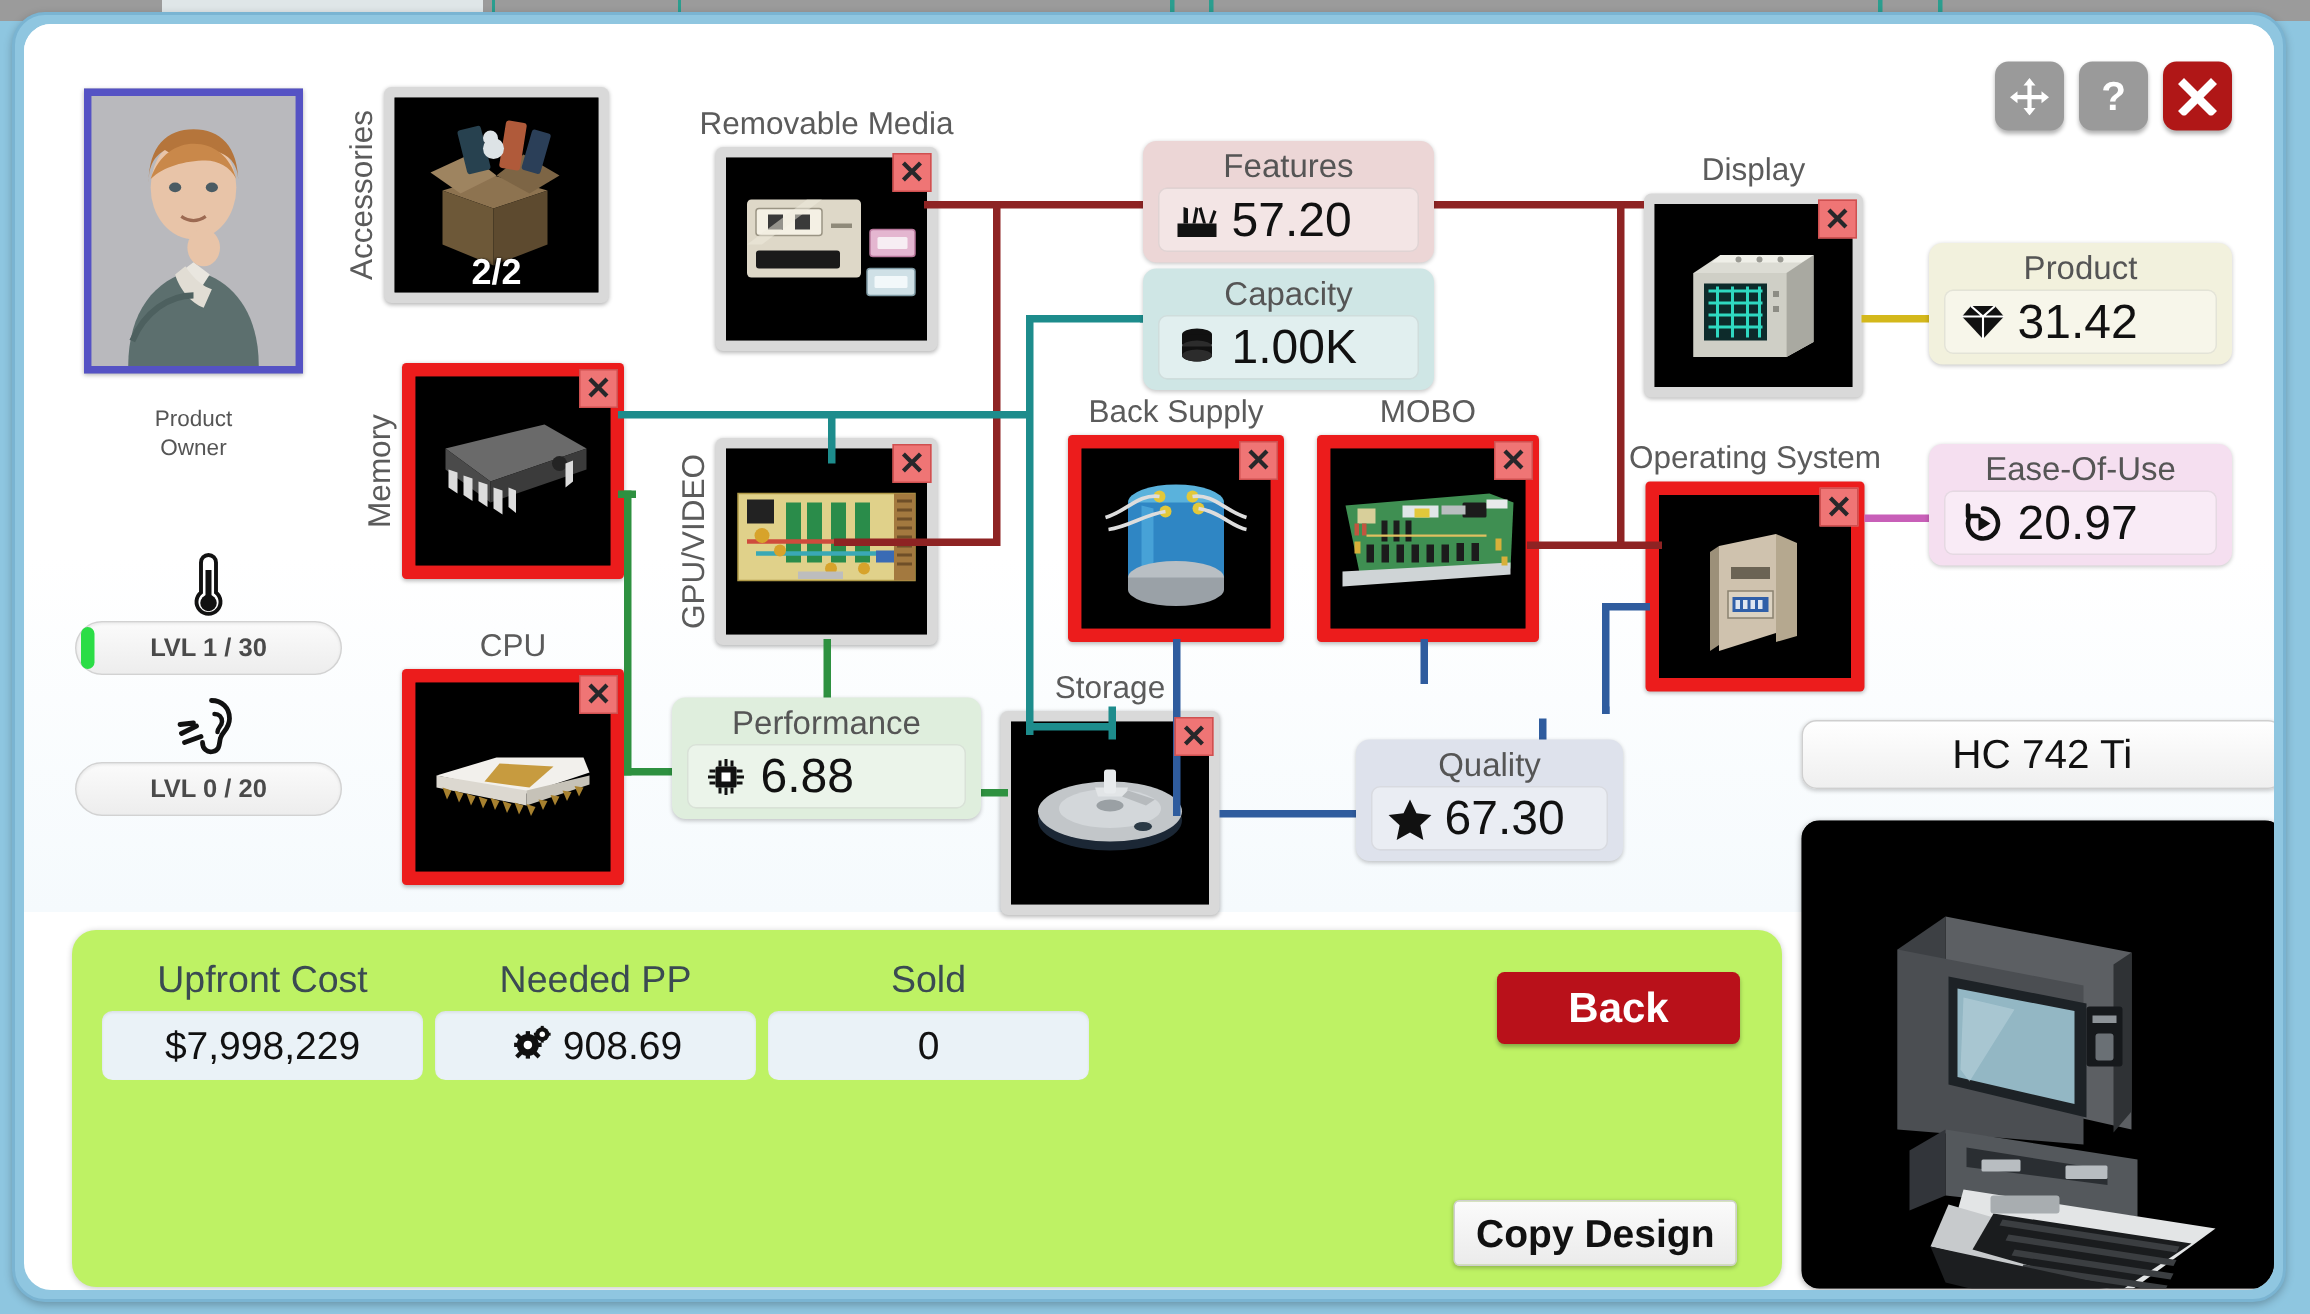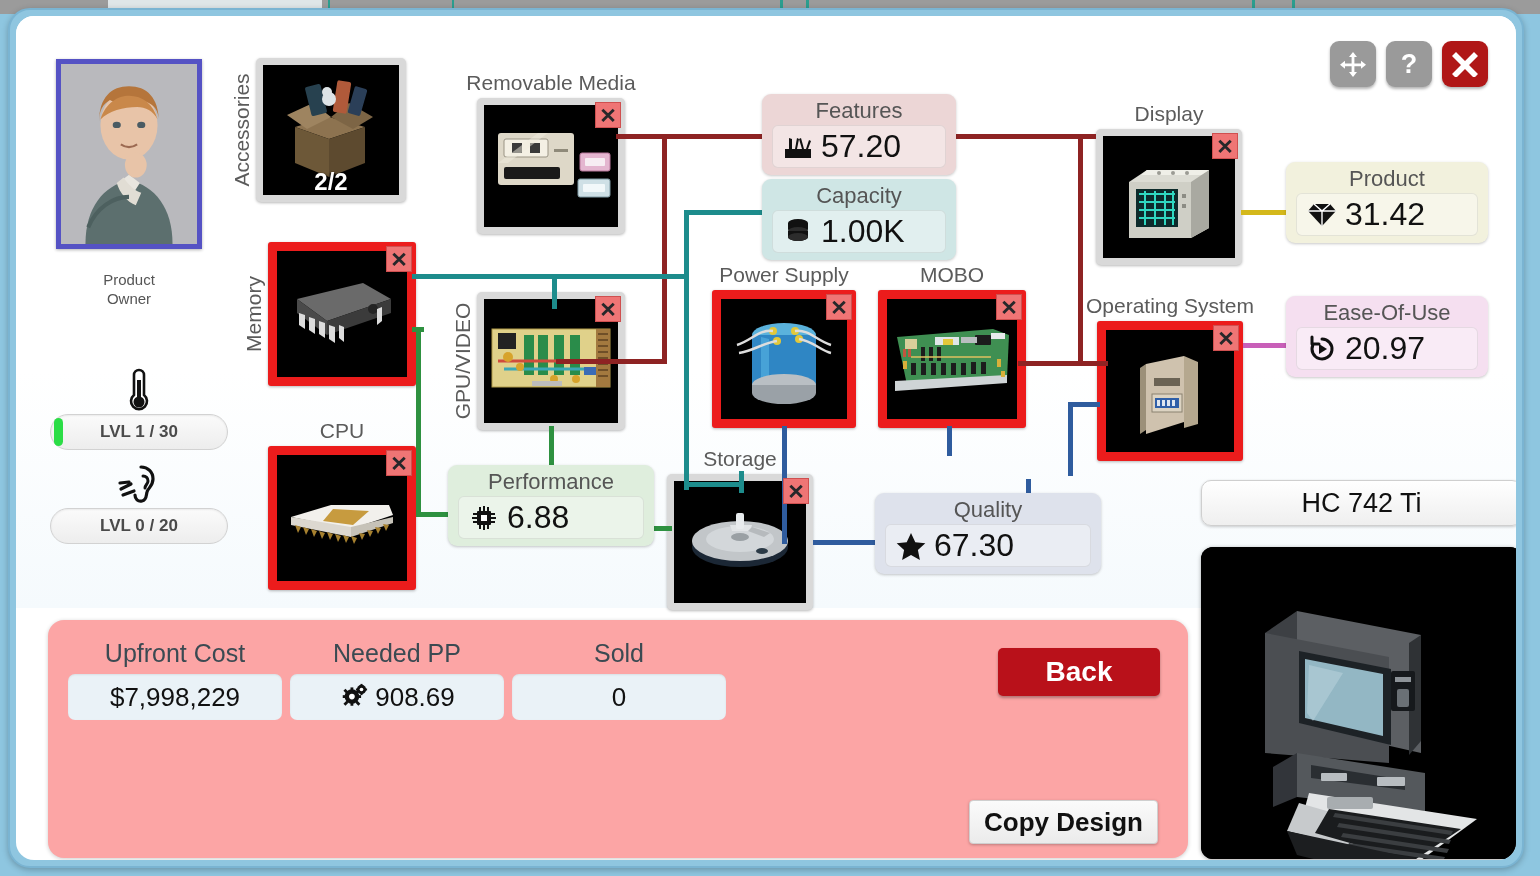--- a/index.html
+++ b/index.html
@@ -138,21 +138,21 @@
   }
   .preview {
     position: absolute; left: 1185px; top: 531px; width: 321px; height: 312px;
     background: #000; border-radius: 12px; overflow: hidden;
     box-shadow: 0 1px 4px rgba(0,0,0,.35);
   }
 
   
   .bottom {
     position: absolute; left: 32px; top: 604px; width: 1140px; height: 238px;
-    background: #fca5a5; border-radius: 16px; box-shadow: 0 1px 4px rgba(0,0,0,.2);
+    background: #bef264; border-radius: 16px; box-shadow: 0 1px 4px rgba(0,0,0,.2);
   }
   .stats-row { position: absolute; left: 20px; top: 16px; display: flex; gap: 8px; }
   .stat-col { width: 214px; text-align: center; }
   .stat-label { font-size: 25px; color: #3b4a52; line-height: 34px; }
   .stat-field {
     margin-top: 4px; height: 46px; background: #eaf2f7;
     border-radius: 7px; display: flex; align-items: center; justify-content: center;
     gap: 6px; font-size: 26px; color: #111;
     box-shadow: inset 0 1px 2px rgba(0,0,0,.08);
   }
@@ -403,21 +403,21 @@
                     <path d="M98 72l3 7 3-6z"></path>
                     <path d="M106 69l3 7 3-6z"></path>
               </g>
             </svg>
           </div>
           <div class="slot-x">✕</div>
         </div>
       </div>
 
       <div class="slot red" style="left:696px;top:274px;">
-        <div class="slot-label top">Power Supply</div>
+        <div class="slot-label top">Back Supply</div>
         <div class="slot-frame">
           <div class="slot-img" style="width:126px;height:120px;">
             <svg width="126" height="120" viewBox="0 0 126 120">
               <rect width="126" height="120" fill="#000"></rect>
               <ellipse cx="63" cy="36" rx="32" ry="12" fill="#5ab2dc"></ellipse>
               <path d="M31 36v50a32 12 0 0 0 64 0V36z" fill="#2f86c4"></path>
               <path d="M40 38v48c0 4 4 7 8 8V40z" fill="#58b6e4" opacity=".6"></path>
               <ellipse cx="63" cy="86" rx="32" ry="11" fill="#b9bfc4"></ellipse>
               <path d="M31 86v8a32 11 0 0 0 64 0v-8z" fill="#9aa1a7"></path>
               <circle cx="52" cy="32" r="4" fill="#e2c83a"></circle>
@@ -620,21 +620,21 @@
               <g stroke="#111" stroke-width="2">
                 <path d="M10 7V3M14 7V2M18 7V3M10 25v-4M14 26v-5M18 25v-4"></path>
                 <path d="M7 10H3M7 14H2M7 18H3M25 10h-4M26 14h-5M25 18h-4"></path>
               </g>
             </svg>
           </span>
           <span class="num">6.88</span>
         </div>
       </div>
 
-      <div class="chip" style="left:859px;top:477px;width:226px;background:#dee2ec;">
+      <div class="chip" style="left:888px;top:477px;width:178px;background:#dee2ec;">
         <div class="chip-title">Quality</div>
         <div class="chip-val">
           <span class="chip-icon">
             <svg width="30" height="28" viewBox="0 0 30 28">
               <path d="M15 1l4.3 9.2 10 1.1-7.4 6.8 2 9.9L15 23l-8.9 5 2-9.9L.7 11.3l10-1.1z" fill="#111"></path>
             </svg>
           </span>
           <span class="num">67.30</span>
         </div>
       </div>

